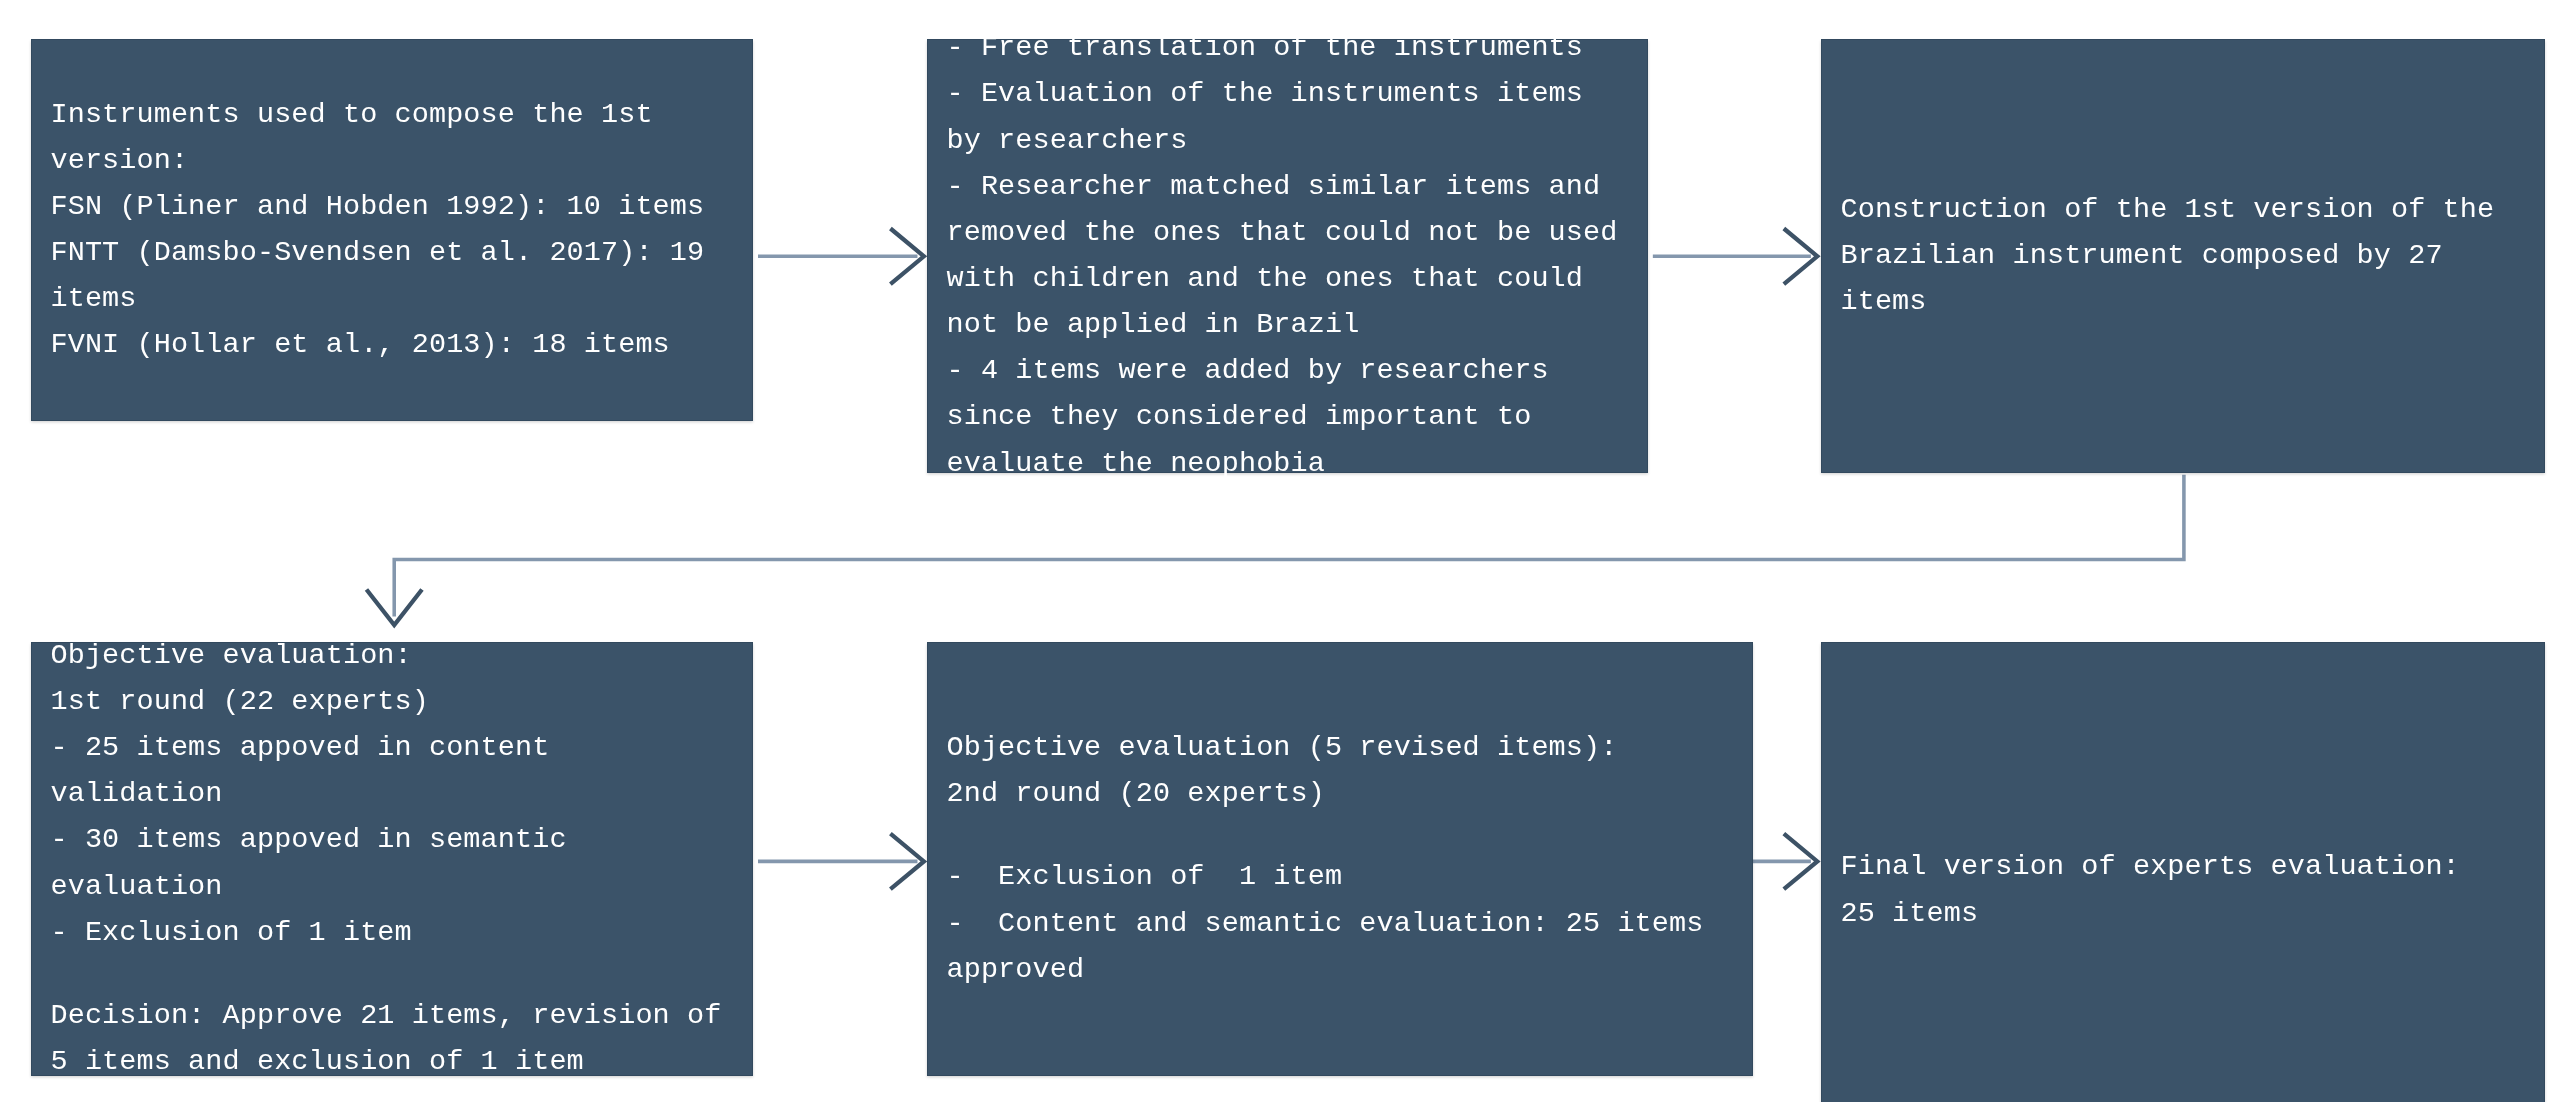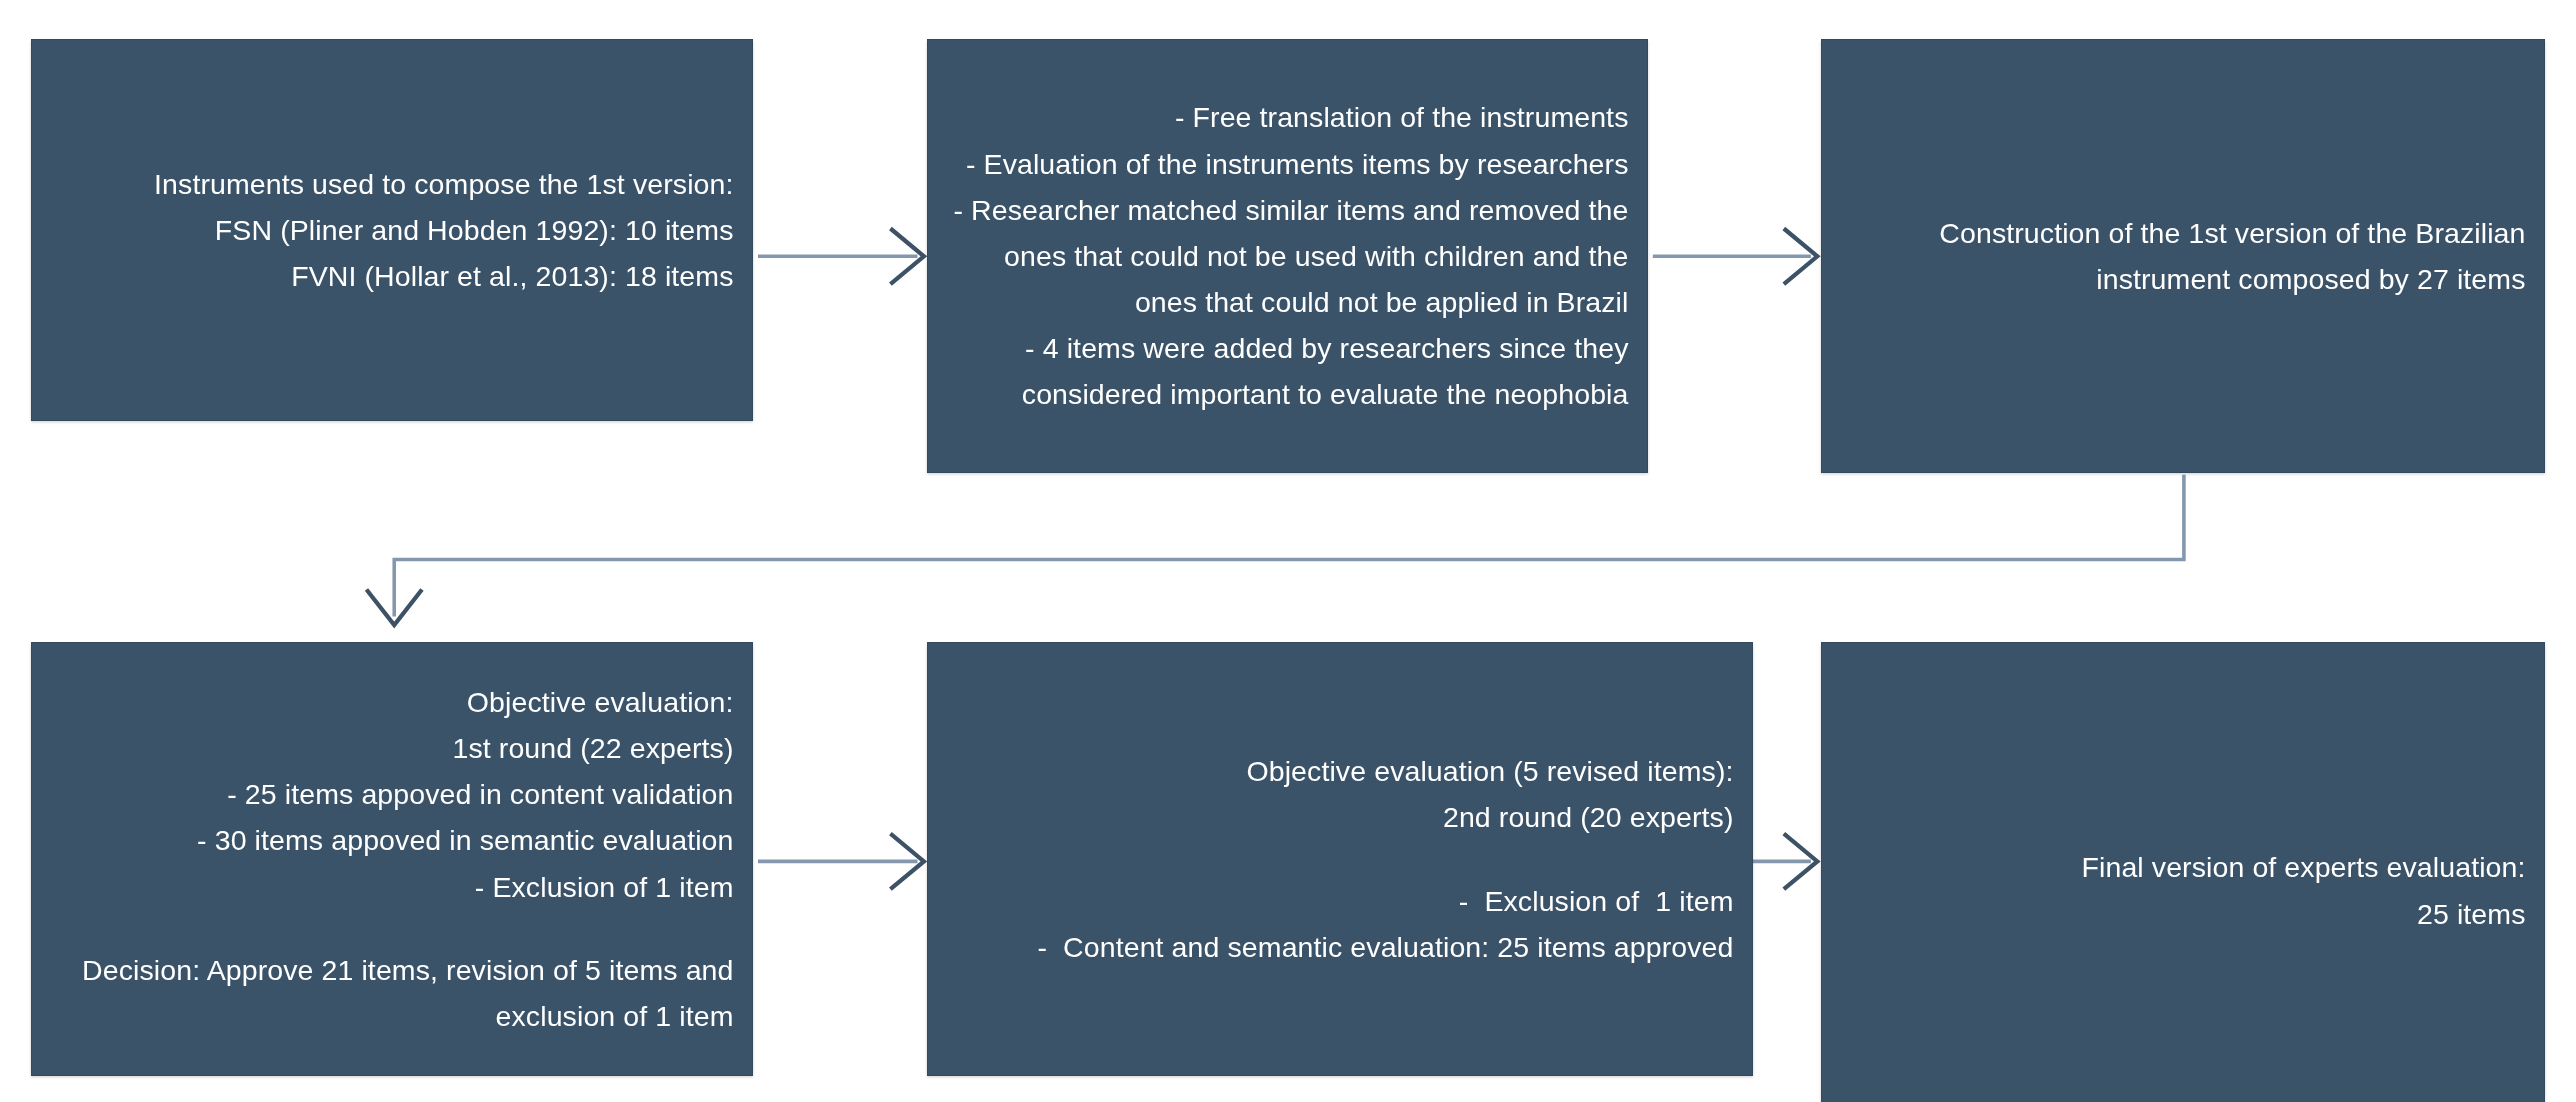--- a/index.html
+++ b/index.html
@@ -21,23 +21,24 @@
   .node {
     position: absolute;
     box-sizing: border-box;
     background: #3b5369;
     border: 0.7px solid #32495e;
     display: flex;
     flex-direction: column;
     align-items: center;
     justify-content: center;
     color: #ffffff;
-    text-align: right;
+    text-align: left;
     padding: 7.1px 18.5px;
     box-shadow: 0 2.1px 2.8px rgba(0,0,0,0.18);
+    font-family: Liberation Mono, monospace;
   }
   .node .line {
     display: block;
     width: 100%;
     font-size: 28.5px;
     line-height: 1.62;
     font-weight: 400;
     letter-spacing: 0.1px;
     white-space: pre-wrap;
   }
@@ -103,20 +104,21 @@
 
     <g>
       <line class="conn-line" x1="2321" y1="1210" x2="2543" y2="1210"></line>
       <polyline class="conn-head" points="2505,1171 2552,1210 2505,1249"></polyline>
     </g>
   </svg>
 
   <div class="node" id="node-1">
     <span class="line">Instruments used to compose the 1st version:</span>
     <span class="line">FSN (Pliner and Hobden 1992): 10 items</span>
+    <span class="line">FNTT (Damsbo-Svendsen et al. 2017): 19 items</span>
     <span class="line">FVNI (Hollar et al., 2013): 18 items</span>
   </div>
 
   <div class="node" id="node-2">
     <span class="line">- Free translation of the instruments</span>
     <span class="line">- Evaluation of the instruments items by researchers</span>
     <span class="line">- Researcher matched similar items and removed the ones that could not be used with children and the ones that could not be applied in Brazil</span>
     <span class="line">- 4 items were added by researchers since they considered important to evaluate the neophobia</span>
   </div>
 

